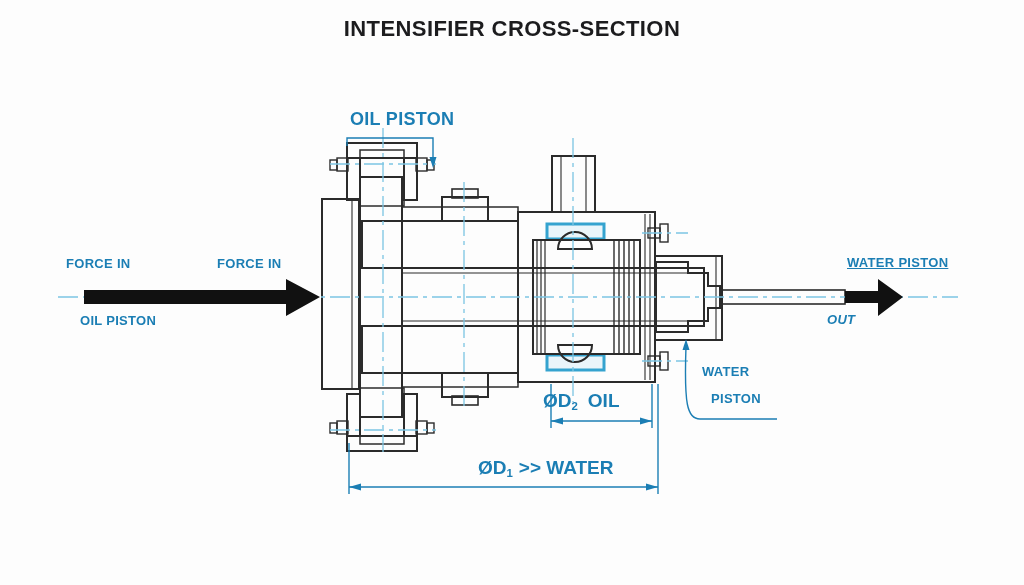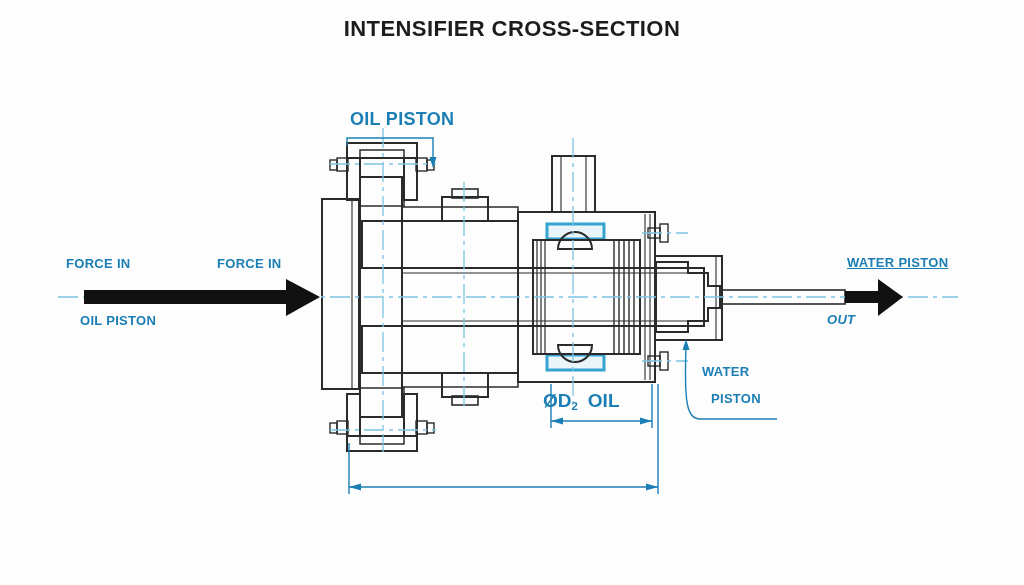--- a/index.html
+++ b/index.html
@@ -193,14 +193,17 @@
   <div class="lbl" style="left:80px;top:314px;">OIL PISTON</div>
   <div class="lbl big" style="left:350px;top:110px;">OIL PISTON</div>
   <div class="lbl" style="left:847px;top:256px;text-decoration:underline;">WATER PISTON</div>
   <div class="lbl" style="left:827px;top:313px;font-style:italic;">OUT</div>
   <div class="lbl" style="left:702px;top:365px;text-align:center;">WATER</div>
   <div class="lbl" style="left:711px;top:392px;">PISTON</div>
 
   <div class="dim-text" style="left:543px;top:391px;">
     <span>ØD</span><span class="sub">2</span><span class="sfx">OIL</span>
   </div>
+  <div class="dim-text" style="left:478px;top:458px;">
+    <span>ØD</span><span class="sub">1</span><span class="sfx" style="margin-left:6px;">&gt;&gt; WATER</span>
+  </div>
 
 </div>
 
 </body></html>

